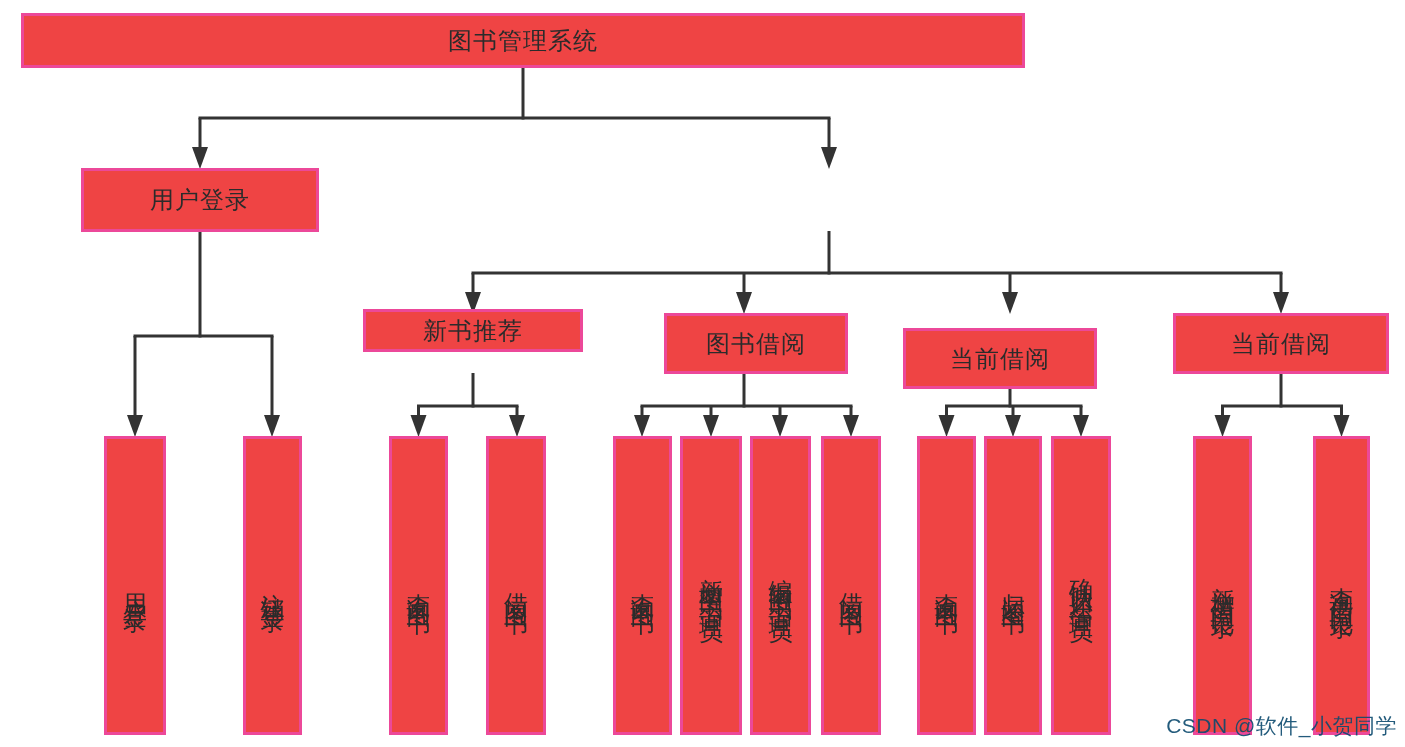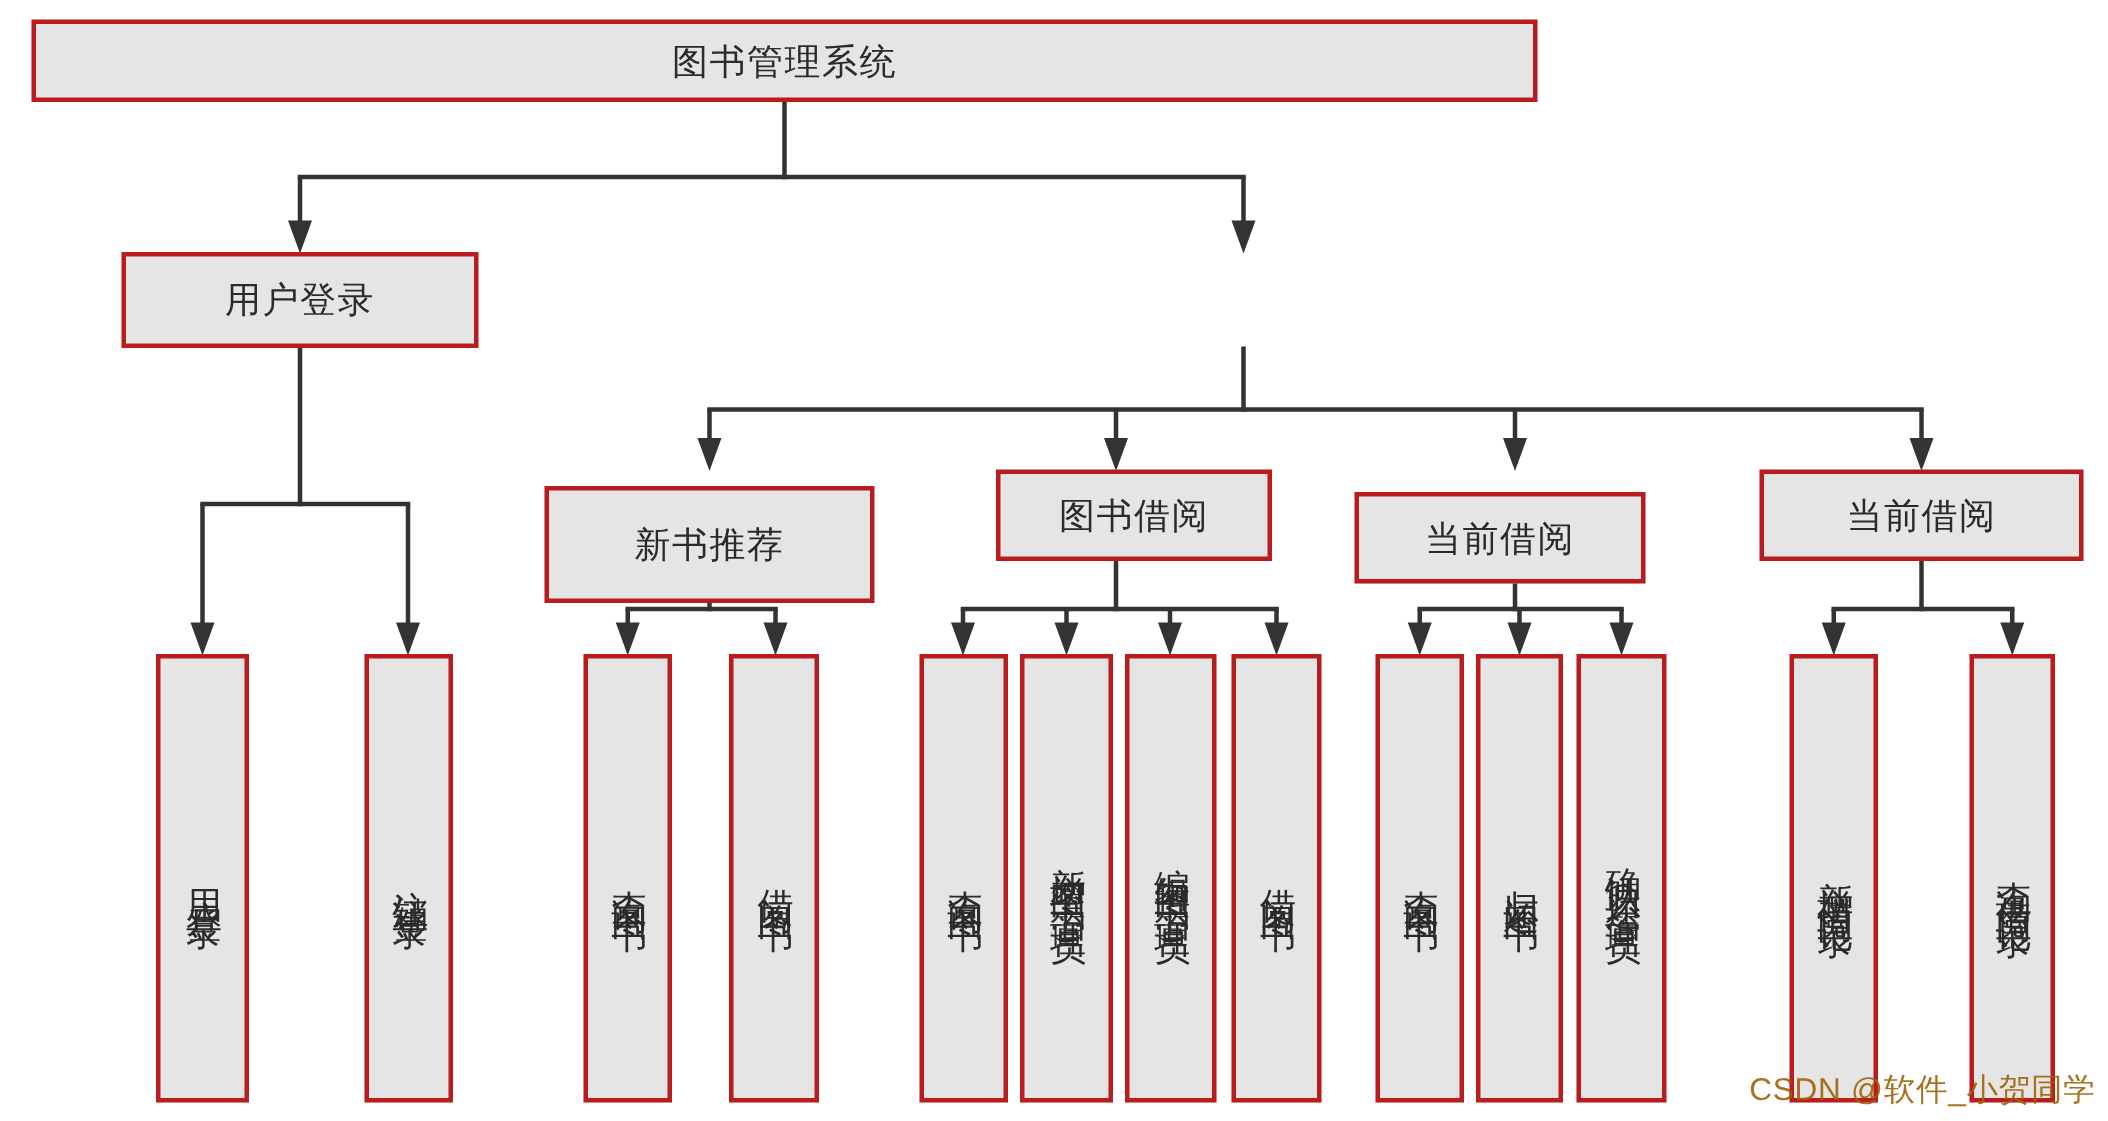--- a/index.html
+++ b/index.html
@@ -7,22 +7,22 @@
     position:relative;
     width:1405px;height:747px;
     background:#ffffff;
     overflow:hidden;
     font-family:"Liberation Sans","DejaVu Sans",sans-serif;
   }
   .connectors{position:absolute;left:0;top:0;z-index:1;}
   .box{
     position:absolute;
     box-sizing:border-box;
-    background:#e5e5e5;
-    border:3px solid #b91c1c;
+    background:#ef4444;
+    border:3px solid #ec4899;
     display:flex;align-items:center;justify-content:center;
     z-index:2;
     color:#222222;
   }
   .hlabel{
     font-size:24px;
     letter-spacing:1px;
     white-space:nowrap;
     color:#2b2b2b;
   }
@@ -33,21 +33,21 @@
     font-size:24px;
     line-height:1;
     letter-spacing:6px;
     color:#2b2b2b;
     white-space:nowrap;
   }
   .watermark{
     position:absolute;
     right:8px;bottom:7px;
     font-size:21px;
-    color:#a16207;
+    color:#0c4a6e;
     opacity:0.9;
     z-index:3;
     white-space:nowrap;
     letter-spacing:0.5px;
   }
   line{stroke:#333333;stroke-width:3;}
   polygon{fill:#333333;}
 </style>
 </head>
 <body>
@@ -117,21 +117,21 @@
   </svg>
 
   <div class="box" style="left:21px;top:13px;width:1004px;height:55px">
     <span class="hlabel">图书管理系统</span>
   </div>
 
   <div class="box" style="left:81px;top:168px;width:238px;height:64px">
     <span class="hlabel">用户登录</span>
   </div>
 
-  <div class="box" style="left:363px;top:324px;width:220px;height:78px">
+  <div class="box" style="left:363px;top:309px;width:220px;height:43px">
     <span class="hlabel">新书推荐</span>
   </div>
   <div class="box" style="left:664px;top:313px;width:184px;height:61px">
     <span class="hlabel">图书借阅</span>
   </div>
   <div class="box" style="left:903px;top:328px;width:194px;height:61px">
     <span class="hlabel">当前借阅</span>
   </div>
   <div class="box" style="left:1173px;top:313px;width:216px;height:61px">
     <span class="hlabel">当前借阅</span>

